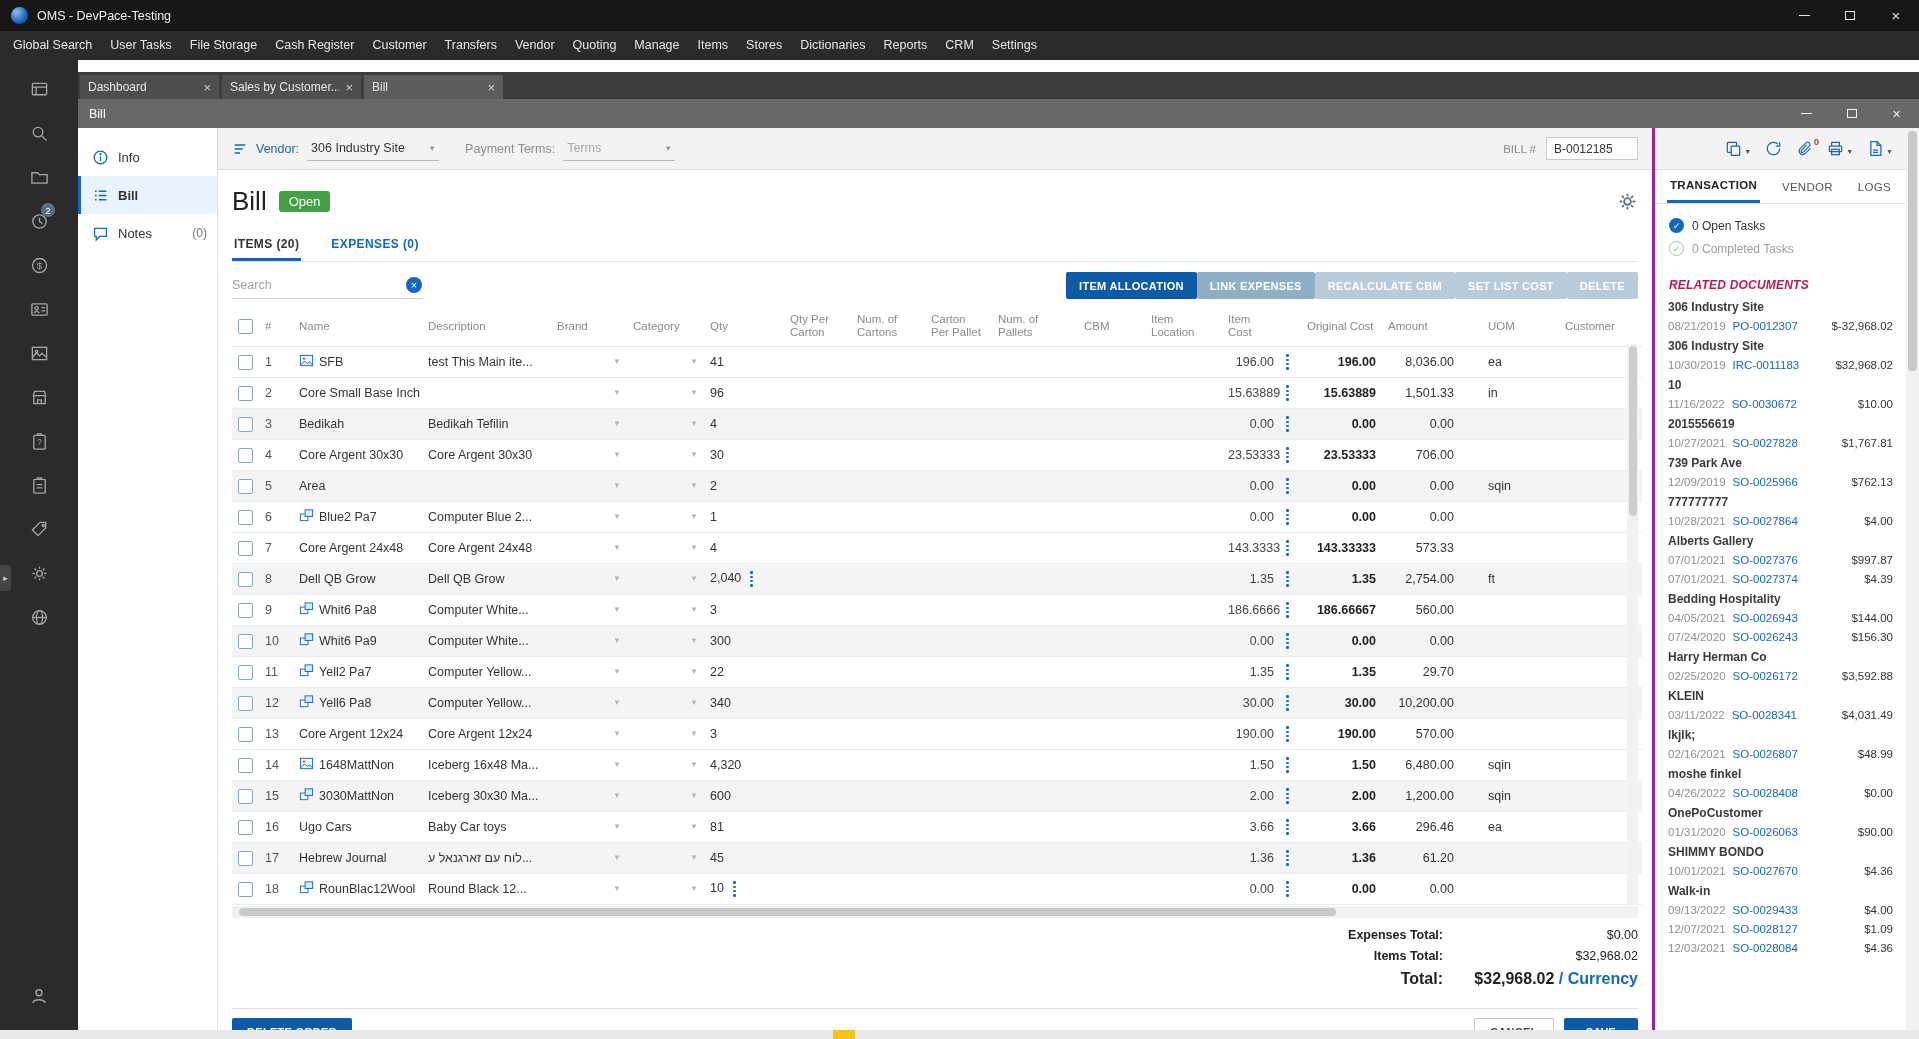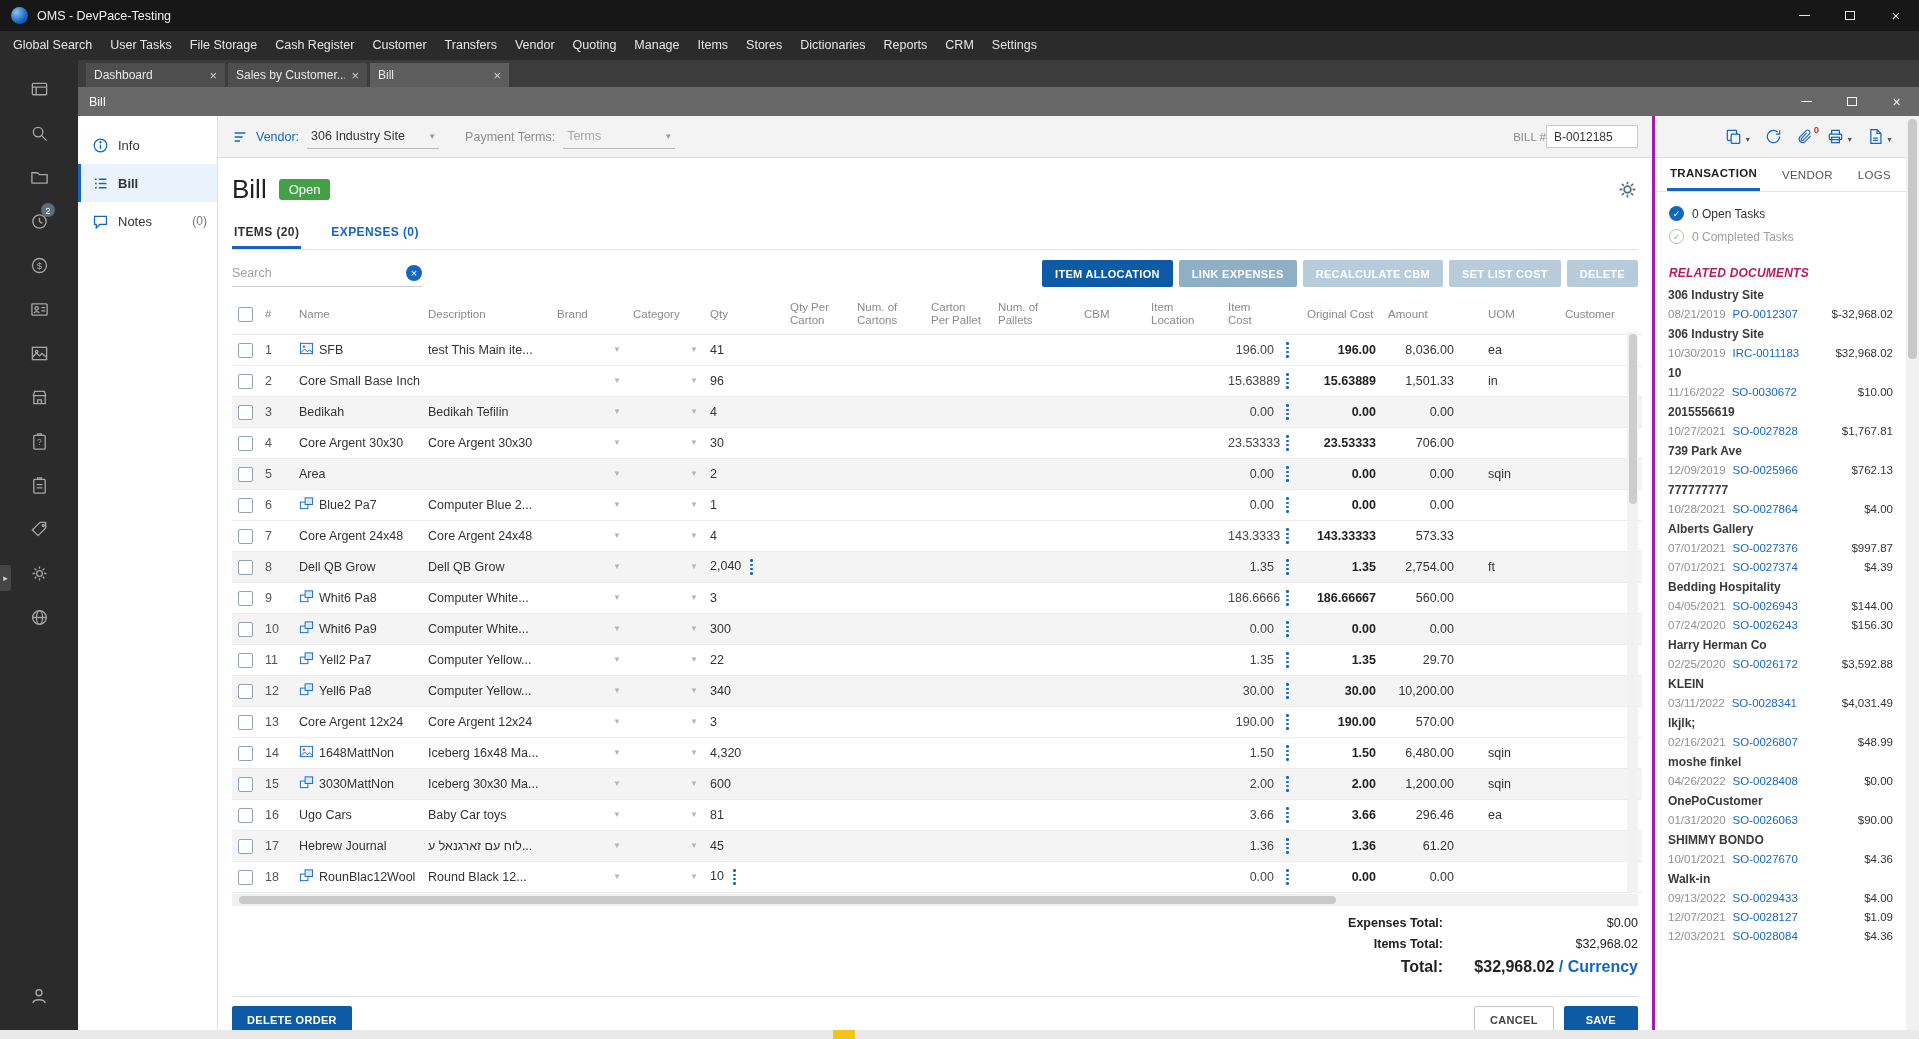--- a/index.html
+++ b/index.html
@@ -29,21 +29,21 @@
   .rail-icon svg text { fill:#a6a6a6; stroke:none; }
   .badge { position:absolute; top:4px; right:23px; min-width:14px; height:14px; border-radius:7px; background:#5b6e7d; color:#fff;
            font-size:9.5px; display:flex; align-items:center; justify-content:center; padding:0 3px; }
   .rail-bottom { margin-top:auto; margin-bottom:12px; }
   .rail-expander { position:absolute; left:0; top:505px; width:11px; height:26px; background:#454545; color:#d5d5d5;
                    font-size:9px; display:flex; align-items:center; justify-content:center; border-radius:0 3px 3px 0; z-index:6; }
 
   .main-col { flex:1; display:flex; flex-direction:column; min-width:0; }
 
   
-  .doc-tabs { flex:0 0 27px; background:#3c3c3c; display:flex; align-items:flex-end; gap:3px; padding-left:8px; }
+  .doc-tabs { flex:0 0 27px; background:#3c3c3c; display:flex; align-items:flex-end; gap:3px; padding-left:2px;margin-top:12px; }
   .doc-tab { height:24px; width:139px; background:#4e4e4e; color:#e8e8e8; font-size:12px; display:flex; align-items:center; padding:0 8px; }
   .doc-tab.active { background:#5d5d5d; }
   .tab-label { flex:1; overflow:hidden; white-space:nowrap; }
   .tab-close { color:#d2d2d2; font-size:13px; margin-left:6px; }
 
   
   .mdi-titlebar { flex:0 0 29px; background:#686868; display:flex; align-items:center; color:#fff; }
   .mdi-title { font-size:12.5px; padding-left:11px; }
   .mdi-controls { margin-left:auto; display:flex; }
   .mdi-btn { width:45px; height:29px; display:flex; align-items:center; justify-content:center; color:#f2f2f2; font-size:14px; }
@@ -59,42 +59,42 @@
 
   
   .center-col { flex:1; display:flex; flex-direction:column; min-width:0; border-right:3px solid #a21caf; }
   .form-bar { flex:0 0 42px; background:#f3f3f3; border-bottom:1px solid #ddd; display:flex; align-items:center; padding:0 14px; }
   .form-label-blue { color:#1565c0; font-size:12.5px; margin:0 8px; white-space:nowrap; }
   .form-label-gray { color:#8d8d8d; font-size:12.5px; margin:0 8px 0 26px; white-space:nowrap; }
   .dropdown { display:flex; align-items:center; border-bottom:1px solid #b9b9b9; height:24px; padding:0 3px 0 4px; font-size:12.5px; color:#333; }
   .dropdown .caret { color:#9a9a9a; font-size:8px; margin-left:auto; }
   .vendor-dd { width:132px; }
   .terms-dd { width:112px; color:#a9a9a9; }
-  .billno { margin-left:auto; display:flex; align-items:center; }
+  .billno { margin-left:auto; display:flex; align-items:center; gap:10px; }
   .billno-label { font-size:11.5px; color:#8a8a8a; }
   .billno-value { width:92px; height:23px; background:#fff; border:1px solid #c9c9c9; font-size:12px; color:#333;
                   display:flex; align-items:center; padding-left:7px; }
 
   .content { flex:1; padding:0 14px; display:flex; flex-direction:column; min-height:0; overflow:hidden; }
   .page-head { display:flex; align-items:center; margin-top:12px; height:38px; flex:0 0 auto; }
   .page-title { font-size:26px; color:#222; font-weight:normal; }
   .status-badge { background:#43a047; color:#fff; font-size:13px; padding:3px 10px; border-radius:3px; margin-left:12px; }
   .gear-btn { margin-left:auto; display:flex; }
 
   .sub-tabs { display:flex; gap:28px; border-bottom:1px solid #e3e3e3; margin-top:8px; flex:0 0 auto; }
   .sub-tab { font-size:12px; font-weight:bold; letter-spacing:.4px; padding:9px 2px 7px; color:#1467c0; }
   .sub-tab.active { color:#333; border-bottom:3px solid #1565c0; }
 
   .toolbar { display:flex; align-items:center; margin-top:10px; flex:0 0 auto; }
   .search-box { display:flex; align-items:center; border-bottom:1px solid #cfcfcf; width:190px; height:26px; }
   .search-box input { border:0; outline:0; background:transparent; flex:1; font-size:12.5px; color:#333; font-family:inherit; }
   .search-box input::placeholder { color:#a0a0a0; }
   .clear-btn { width:16px; height:16px; border-radius:50%; background:#1467c0; color:#fff; font-size:11px; line-height:16px;
                display:flex; align-items:center; justify-content:center; flex:0 0 auto; }
-  .tb-buttons { margin-left:auto; display:flex; gap:6px; }
+  .tb-buttons { margin-left:auto; display:flex; gap:0; }
   .tb-btn { height:27px; border:0; color:#fff; font-size:11px; font-weight:bold; letter-spacing:.3px; padding:0 13px;
             border-radius:2px; font-family:inherit; }
   .tb-btn.primary { background:#0d5ba6; }
   .tb-btn.secondary { background:#8fafc7; }
   .tb-btn.disabled { background:#b7cbdb; }
 
   
   .table-wrap { position:relative; margin-top:10px; flex:0 0 auto; }
   table { border-collapse:collapse; table-layout:fixed; width:100%; }
   thead th { font-size:11.5px; color:#8a8a8a; font-weight:normal; text-align:left; padding:4px 6px 7px; line-height:13px;

